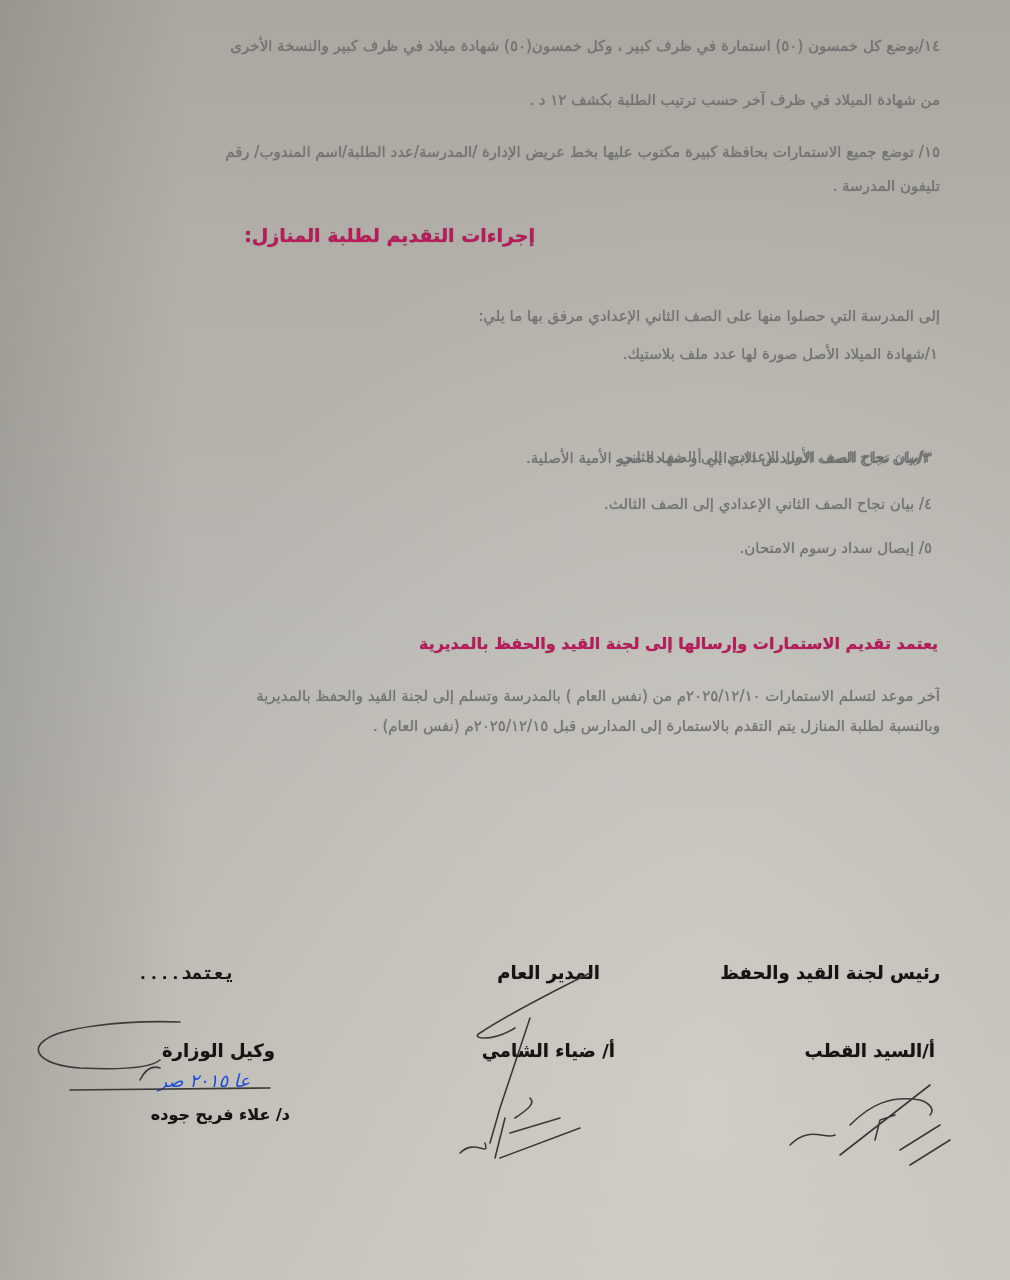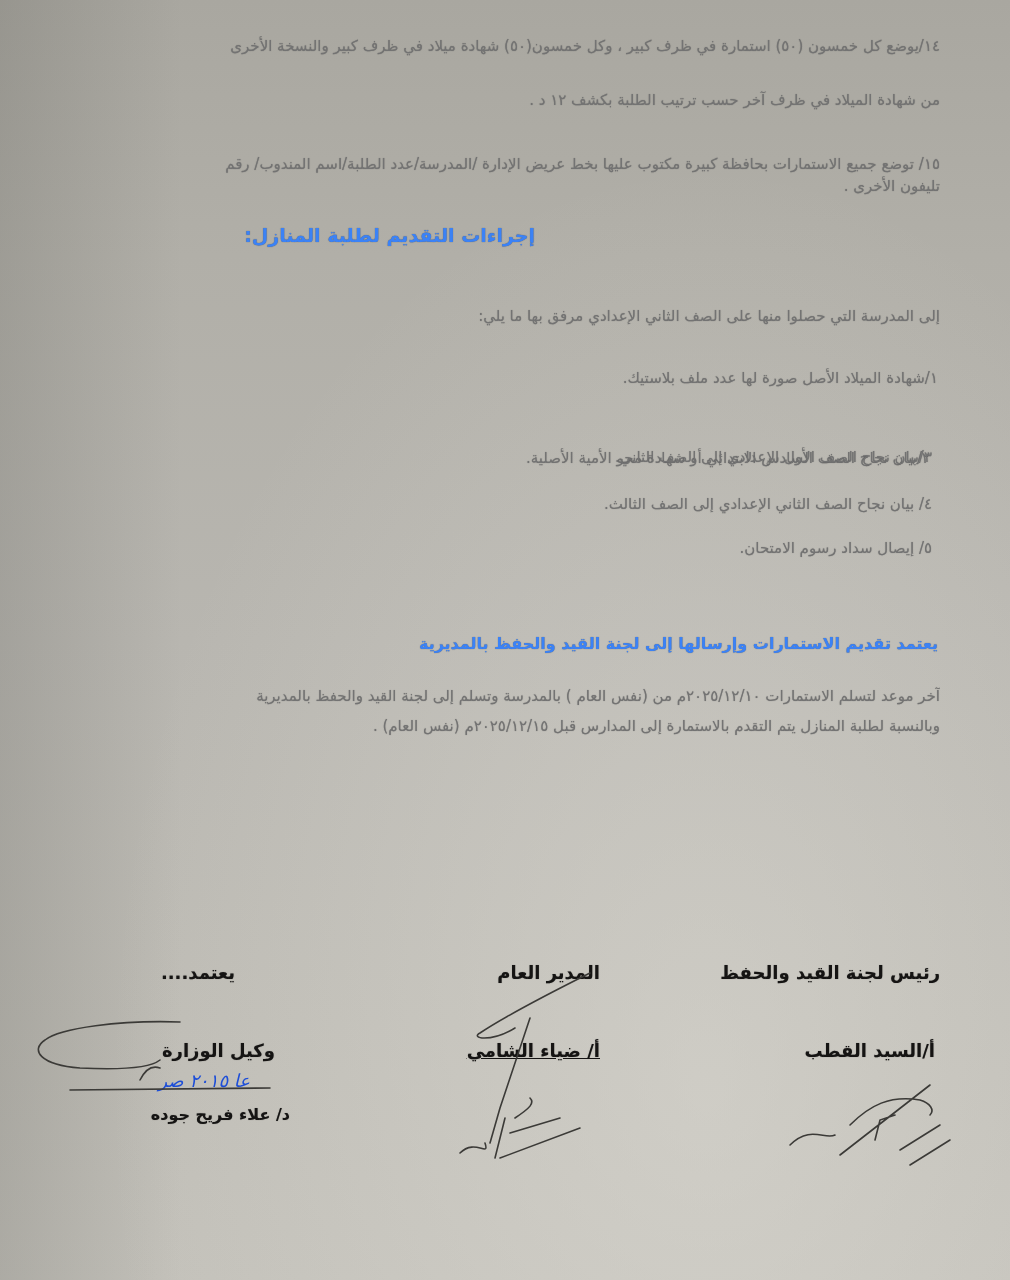--- a/index.html
+++ b/index.html
@@ -17,64 +17,64 @@
       linear-gradient(90deg, rgba(70,70,65,0.18) 0%, rgba(0,0,0,0) 18%, rgba(0,0,0,0) 100%);
   }
   .content { position:absolute; inset:0; direction:rtl; }
   .line {
     position:absolute; right:70px; left:70px;
     font-size:15px; line-height:20px; white-space:nowrap; overflow:hidden;
     color:#737373; text-align:right;
     text-shadow: 0 0 1px rgba(30,30,30,0.35);
   }
   .heading {
-    position:absolute; font-weight:bold; font-size:19px; color:#3b82f6;
+    position:absolute; font-weight:bold; font-size:19px; color:#be185d;
     white-space:nowrap; text-shadow: 0 0 1px rgba(0,0,0,0.5);
   }
   .sig-title, .sig-name {
     position:absolute; font-weight:bold; font-size:18px; color:#151413; white-space:nowrap;
     text-shadow: 0 0 1px rgba(0,0,0,0.4);
   }
   svg.scribble { position:absolute; overflow:visible; }
   svg.scribble path { fill:none; stroke:#3b3a37; stroke-width:1.6; stroke-linecap:round; }
 </style>
 </head>
 <body>
 
 <div class="paper"></div>
 
 <div class="content">
 
   <div class="line" style="top:36px;">١٤/يوضع كل خمسون (٥٠) استمارة في ظرف كبير ، وكل خمسون(٥٠) شهادة ميلاد في ظرف كبير والنسخة الأخرى</div>
   <div class="line" style="top:90px; left:480px;">من شهادة الميلاد في ظرف آخر حسب ترتيب الطلبة بكشف ١٢ د .</div>
 
-  <div class="line" style="top:154px;">١٥/ توضع جميع الاستمارات بحافظة كبيرة مكتوب عليها بخط عريض الإدارة /المدرسة/عدد الطلبة/اسم المندوب/ رقم</div>
-  <div class="line" style="top:176px; left:760px;">تليفون الأخرى .</div>
+  <div class="line" style="top:142px;">١٥/ توضع جميع الاستمارات بحافظة كبيرة مكتوب عليها بخط عريض الإدارة /المدرسة/عدد الطلبة/اسم المندوب/ رقم</div>
+  <div class="line" style="top:176px; left:760px;">تليفون المدرسة .</div>
 
   <div class="heading" style="top:224px; right:475px;">إجراءات التقديم لطلبة المنازل:</div>
 
   <div class="line" style="top:306px; left:380px;">إلى المدرسة التي حصلوا منها على الصف الثاني الإعدادي مرفق بها ما يلي:</div>
 
-  <div class="line" style="top:368px; left:520px; right:72px;text-align:right;">١/شهادة الميلاد الأصل صورة لها عدد ملف بلاستيك.</div>
+  <div class="line" style="top:344px; left:520px; right:72px;text-align:right;">١/شهادة الميلاد الأصل صورة لها عدد ملف بلاستيك.</div>
   <div class="line" style="top:400px; left:410px; right:80px;margin-top:48px;">٢/بيان نجاح الصف السادس الابتدائي أو شهادة محو الأمية الأصلية.</div>
   <div class="line" style="top:447px; left:520px; right:78px;">٣/بيان نجاح الصف الأول الإعدادي إلى الصف الثاني.</div>
   <div class="line" style="top:494px; left:520px; right:78px;">٤/ بيان نجاح الصف الثاني الإعدادي إلى الصف الثالث.</div>
   <div class="line" style="top:538px; left:700px; right:78px;">٥/ إيصال سداد رسوم الامتحان.</div>
 
   <div class="heading" style="top:634px; right:72px; font-size:16px;">يعتمد تقديم الاستمارات وإرسالها إلى لجنة القيد والحفظ بالمديرية</div>
   <div class="line" style="top:686px;">آخر موعد لتسلم الاستمارات ٢٠٢٥/١٢/١٠م من (نفس العام ) بالمدرسة وتسلم إلى لجنة القيد والحفظ بالمديرية</div>
   <div class="line" style="top:716px; left:230px;">وبالنسبة لطلبة المنازل يتم التقدم بالاستمارة إلى المدارس قبل ٢٠٢٥/١٢/١٥م (نفس العام) .</div>
 
   <div class="sig-title" style="top:962px; right:70px;">رئيس لجنة القيد والحفظ</div>
   <div class="sig-name" style="top:1040px; right:75px;">أ/السيد القطب</div>
 
   <div class="sig-title" style="top:962px; right:410px;">المدير العام</div>
-  <div class="sig-name" style="top:1040px; right:410px;text-decoration:underline;">أ/ ضياء الشامي</div>
+  <div class="sig-name" style="top:1040px; right:395px;">أ/ ضياء الشامي</div>
 
-  <div class="sig-title" style="top:962px; right:775px;">يعتمد....</div>
+  <div class="sig-title" style="top:962px; right:775px;font-family:Liberation Mono, monospace;">يعتمد....</div>
   <div class="sig-title" style="top:1040px; right:735px;">وكيل الوزارة</div>
   <div class="sig-name" style="top:1105px; right:720px; font-size:16px;">د/ علاء فريح جوده</div>
   <div style="position:absolute; top:1070px; right:760px; font-size:18px; color:#1d4ed8; white-space:nowrap; font-style:italic;">عا ٢٠١٥ صر</div>
 </div>
 
 <svg class="scribble" style="left:780px; top:1065px; width:180px; height:120px;">
   <path d="M10,80 C30,60 45,75 55,70 M60,90 L150,20 M70,60 C90,40 110,30 140,35 C150,38 155,45 150,50 M95,75 L100,55 L115,50 M120,85 L160,60 M130,100 L170,75"></path>
 </svg>
 <svg class="scribble" style="left:420px; top:958px; width:180px; height:240px;">
   <path d="M170,15 C140,30 90,55 60,75 C50,80 70,85 95,70 M110,60 L80,150 L70,185 M40,195 C55,180 70,200 65,185 M75,200 L85,160 M90,175 L140,160 M95,160 C110,150 115,145 110,140 M80,200 L160,170"></path>

